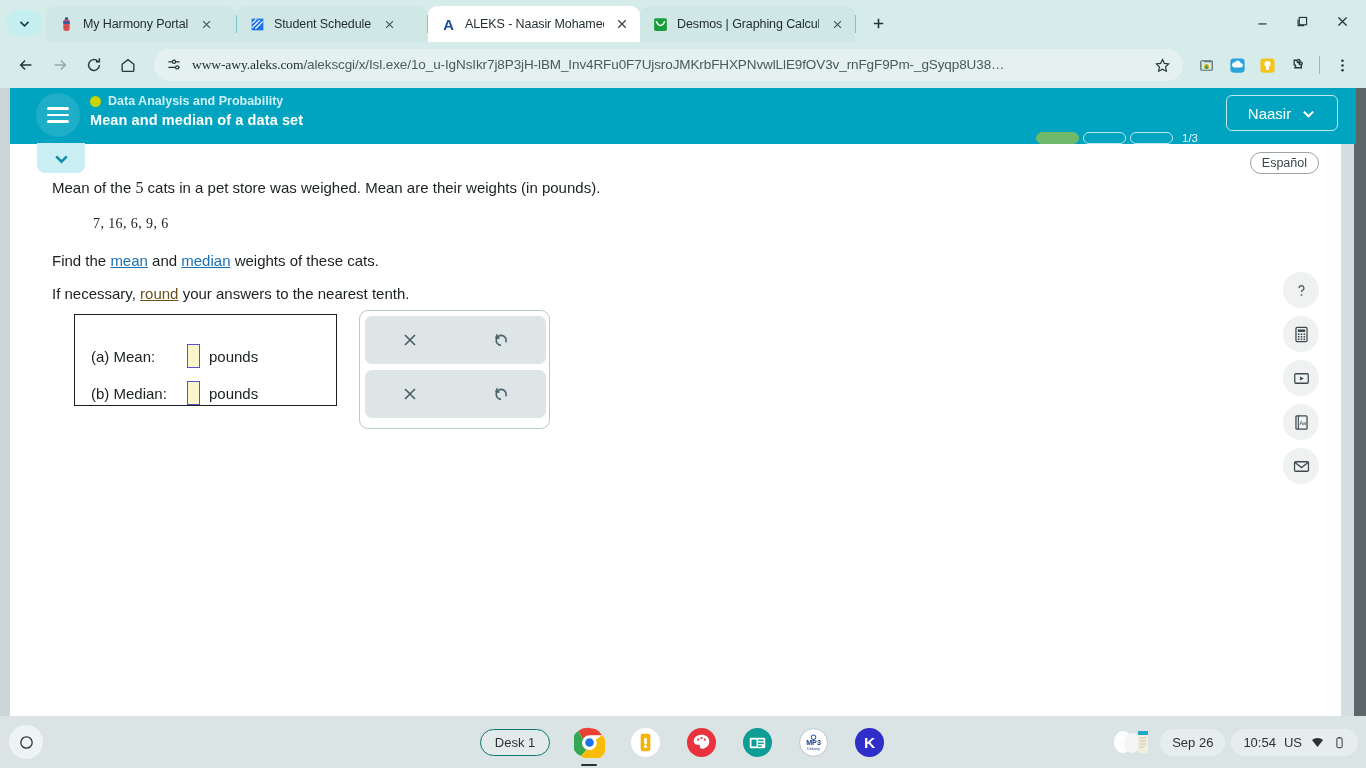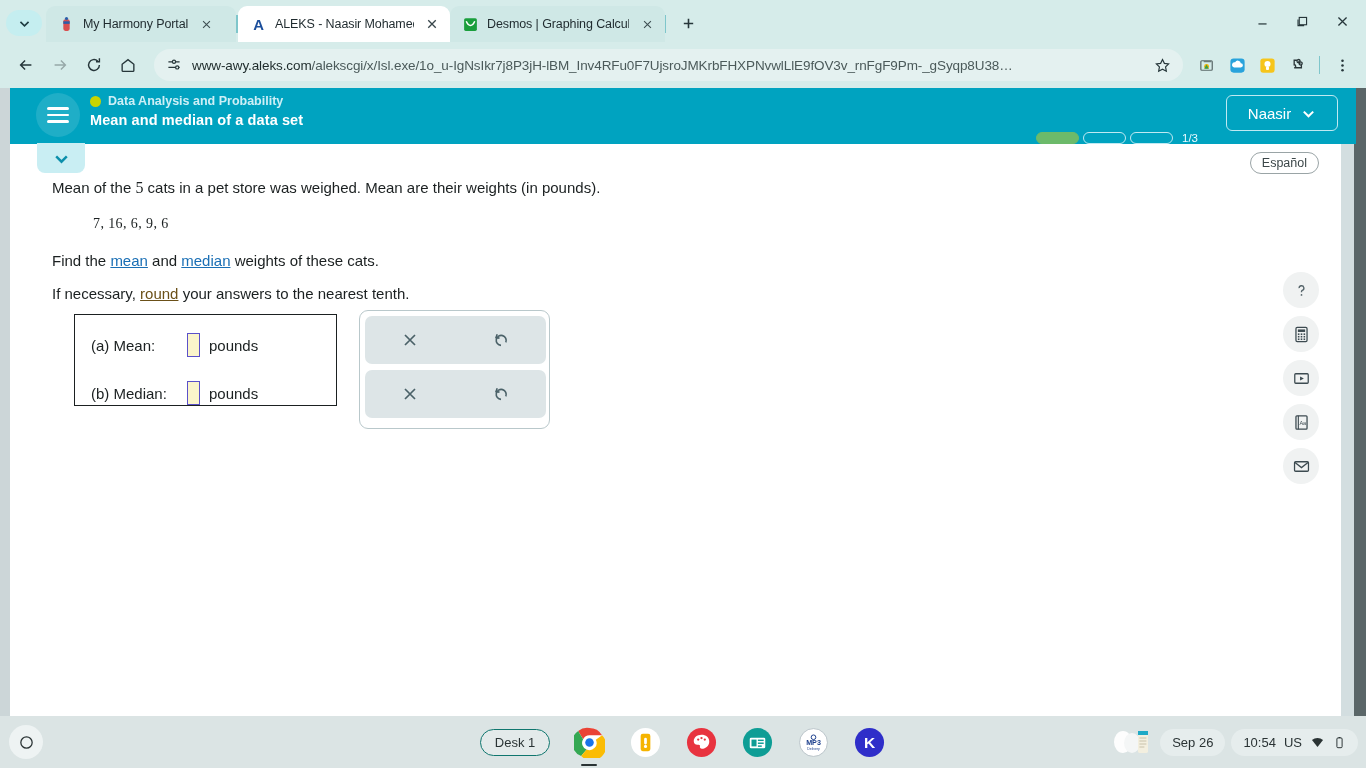--- a/index.html
+++ b/index.html
@@ -38,21 +38,21 @@
   .wincontrols { position:absolute; right:6px; top:8px; display:flex; gap:4px; align-items:center; }
   .wincontrols div { width:36px; height:26px; display:flex; align-items:center; justify-content:center; }
 
   .toolbar { position:absolute; left:0; top:42px; width:1366px; height:46px; display:flex; align-items:center; padding:0 10px; gap:2px; }
   .navbtn { width:32px; height:32px; border-radius:16px; display:flex; align-items:center; justify-content:center; flex:0 0 auto; }
   .omnibox {
     flex:1 1 auto; height:32px; margin:0 8px; border-radius:16px; background:#e4f1f0;
     display:flex; align-items:center; padding:0 12px; gap:10px; min-width:0;
   }
   .omnibox .url { font-size:13.5px; color:#1e2b2b; white-space:nowrap; overflow:hidden; flex:1 1 auto; letter-spacing:-.1px; }
-  .omnibox .url .host { color:#1e2b2b; }
+  .omnibox .url .host { color:#1e2b2b;font-family:Liberation Serif, serif; }
   .omnibox .url .rest { color:#4b5a5a; }
   .ext { width:28px; height:28px; display:flex; align-items:center; justify-content:center; flex:0 0 auto; }
   .ext-div { width:1px; height:18px; background:#7fc6cb; margin:0 6px; }
 
   
   .pagearea { position:absolute; left:0; top:88px; width:1366px; height:680px; background:#ccd6d8; }
 
   .aleks-header { position:absolute; left:10px; top:0; width:1346px; height:56px; background:#00a3c0; }
   .hamburger { position:absolute; left:26px; top:5px; width:44px; height:44px; border-radius:22px; background:rgba(255,255,255,.12);
     display:flex; flex-direction:column; align-items:center; justify-content:center; gap:4px; }
@@ -83,21 +83,21 @@
   .qtext { position:absolute; left:42px; font-size:15px; color:#1b2021; }
   .q1 { top:35px; }
   .data-list { position:absolute; left:83px; top:72px; font-family:"Liberation Serif", serif; font-size:14px; color:#1b2021; letter-spacing:.4px; }
   .q2 { top:108px; }
   .q3 { top:141px; }
   .lnk { color:#1a6fb5; text-decoration:underline; }
   .lnk.brown { color:#6b5018; }
 
   .answerbox { position:absolute; left:64px; top:170px; width:263px; height:92px; border:1.6px solid #1b2021; background:#fff; }
   .arow { position:absolute; display:flex; align-items:center; font-size:15px; color:#1b2021; }
-  .arow.r1 { left:16px; top:18px; }
+  .arow.r1 { left:16px; top:29px; }
   .arow.r2 { left:16px; top:66px; }
   .alabel { width:96px; }
   .ansfield { width:13px; height:24px; background:#fbf5cb; border:1.6px solid #5b51c9; margin-right:9px; }
 
   .toolpanel { position:absolute; left:349px; top:166px; width:191px; height:119px; border:1px solid #b9c8cb; border-radius:9px; background:#fff; }
   .toolrow { position:absolute; left:5px; width:181px; height:48px; border-radius:7px; background:#dde5e7;
      display:flex; align-items:center; }
   .toolrow.t1 { top:5px; }
   .toolrow.t2 { top:59px; }
   .toolbtn { flex:1 1 0; display:flex; align-items:center; justify-content:center; height:100%; }
@@ -147,20 +147,34 @@
         </span>
         <span class="tlabel">My Harmony Portal</span>
         <span class="tclose">
           <svg viewBox="0 0 16 16" width="11" height="11">
               <path d="M3 3l10 10M13 3L3 13" stroke="#26363a" stroke-width="1.6"></path>
             </svg>
         </span>
       </div>
       <div class="tabdiv"></div>
 
+      <div class="tab" style="width:190px">
+        <span class="favicon">
+          <svg viewBox="0 0 16 16">
+              <rect x="2.5" y="2.5" width="11" height="11" fill="#1a73e8"></rect>
+              <path d="M3 11l7-7M6 12l7-7M3 7l4-4" stroke="#fff" stroke-width="1.1"></path>
+            </svg>
+        </span>
+        <span class="tlabel">Student Schedule</span>
+        <span class="tclose">
+          <svg viewBox="0 0 16 16" width="11" height="11">
+              <path d="M3 3l10 10M13 3L3 13" stroke="#26363a" stroke-width="1.6"></path>
+            </svg>
+        </span>
+      </div>
       <div class="tabdiv"></div>
 
       <div class="tab active" style="width:212px">
         <span class="favicon">
           <svg viewBox="0 0 16 16">
               <text x="8" y="13" font-family="Liberation Sans" font-size="14" font-weight="bold" fill="#1c4f9c" text-anchor="middle">A</text>
             </svg>
         </span>
         <span class="tlabel">ALEKS - Naasir Mohamed - Lea</span>
         <span class="tclose">

